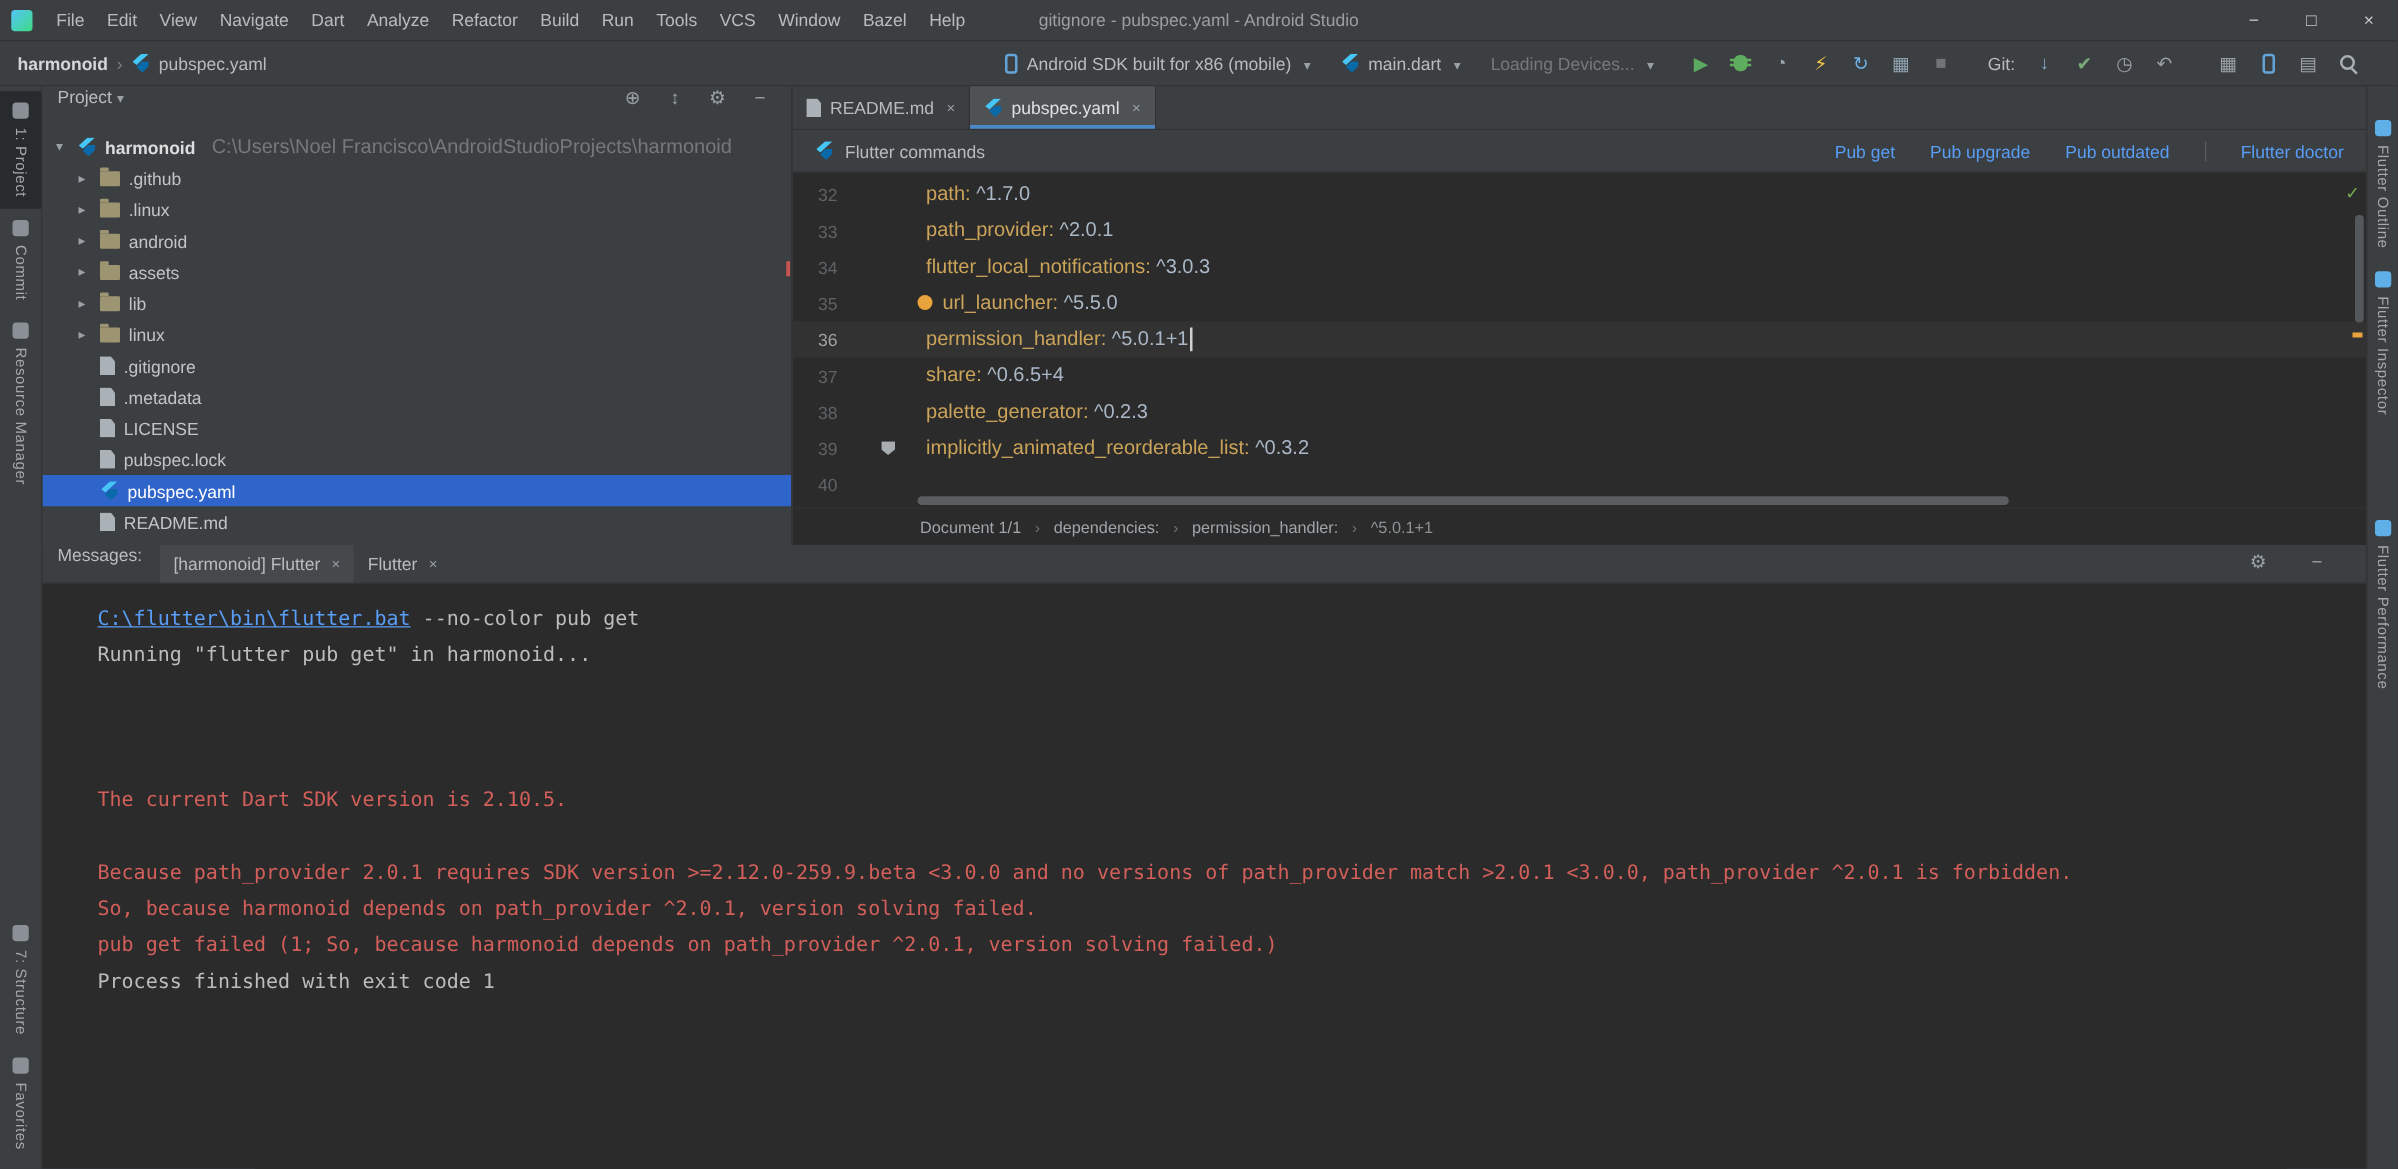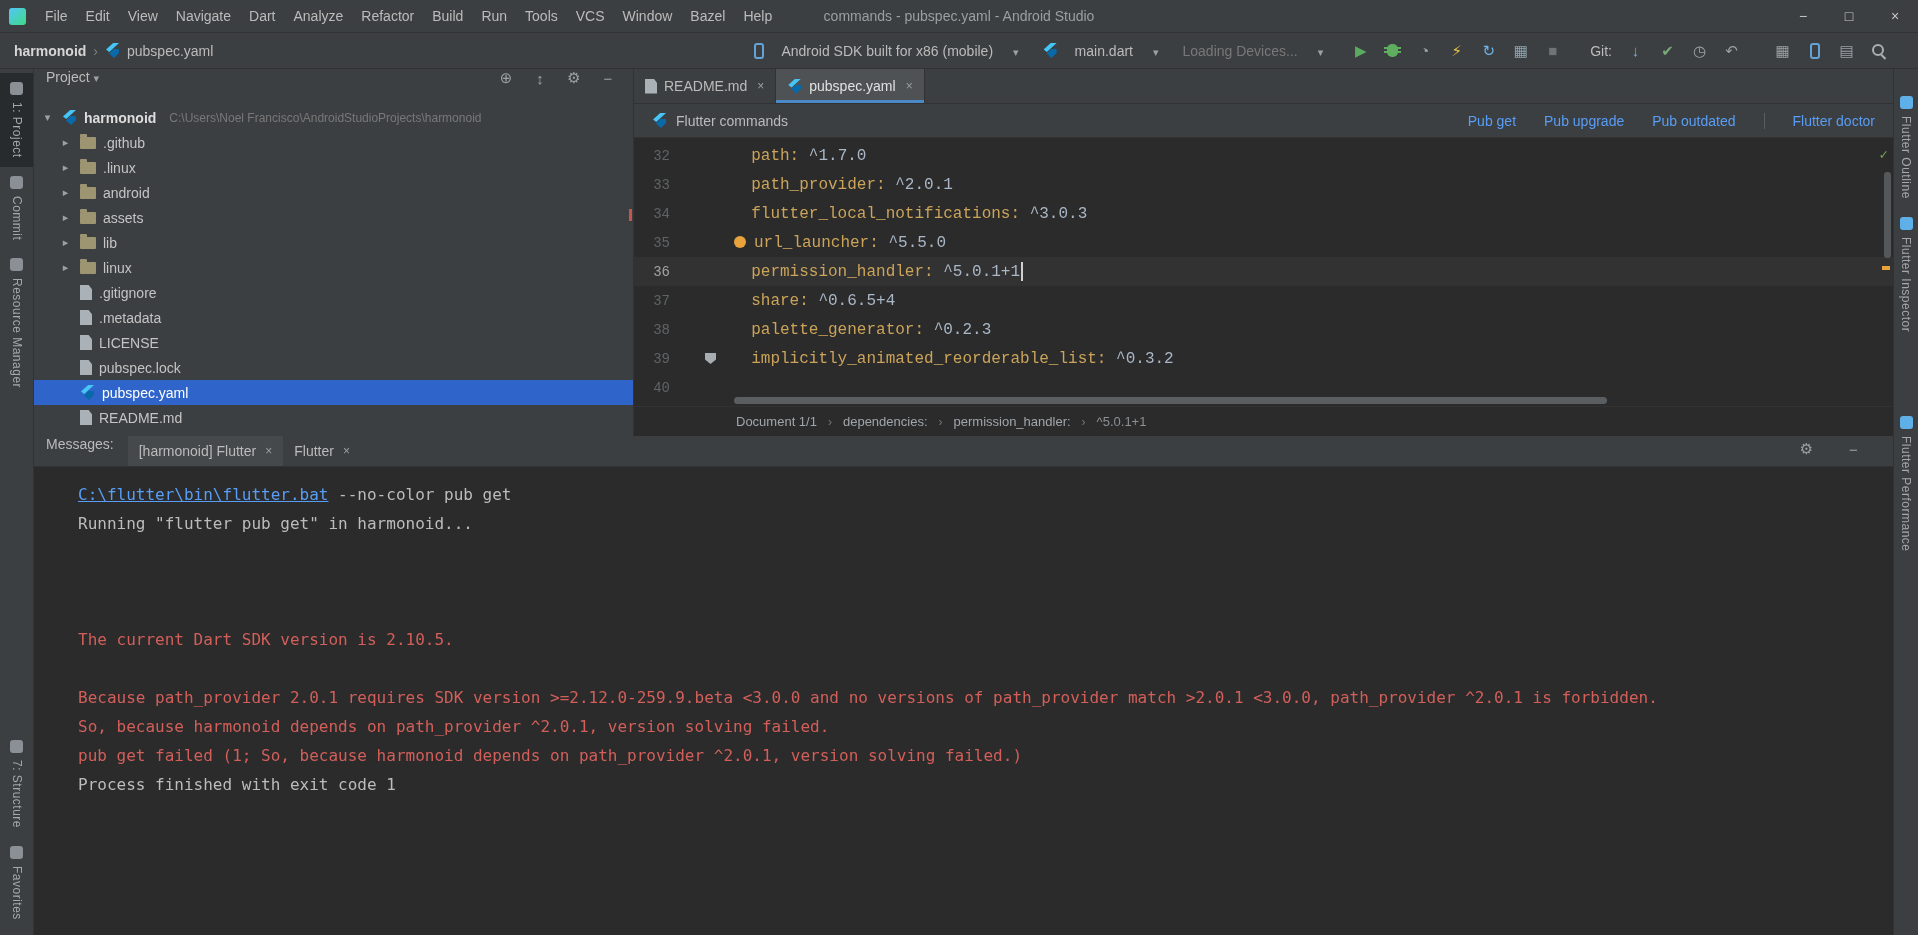--- a/index.html
+++ b/index.html
@@ -15,21 +15,21 @@
   .window-title{position:absolute;left:50%;transform:translateX(-50%);color:#9b9fa1;white-space:nowrap}
   .win-controls{margin-left:auto;display:flex}
   .win-btn{width:46px;height:31px;text-align:center;line-height:31px;color:#c7c7c7;font-size:14px}
 
   
   .toolbar{flex:0 0 36px;display:flex;align-items:center;border-bottom:1px solid var(--border);padding:0 26px 0 14px;white-space:nowrap}
   .crumb{color:var(--text)}
   .crumb.bold{font-weight:bold;color:#d6d6d6}
   .crumb-sep{color:#7d8183;margin:0 7px}
   .tb-spacer{flex:1}
-  .dd{display:flex;align-items:center;gap:17px;margin-left:24px;color:var(--text)}
+  .dd{display:flex;align-items:center;gap:7px;margin-left:24px;color:var(--text)}
   .dd.dim span{color:#787878}
   .arr::after{content:"▾";color:#9aa0a6;font-size:11px;margin-left:3px}
   .tb-group{display:flex;align-items:center;margin-left:24px;gap:5px}
   .tb-icon{width:27px;height:26px;display:flex;align-items:center;justify-content:center;font-size:15px;border-radius:3px}
   .git-label{color:var(--text);margin-right:5px}
 
   
   .ic-flutter{display:inline-block;width:15px;height:15px;position:relative;flex:0 0 15px}
   .ic-flutter::before{content:"";position:absolute;left:1px;top:0;width:13px;height:9px;background:#45c6f7;clip-path:polygon(55% 0,100% 0,25% 100%,0 72%)}
   .ic-flutter::after{content:"";position:absolute;left:4px;bottom:0;width:10px;height:9px;background:#0a69a8;clip-path:polygon(45% 0,100% 0,100% 45%,50% 100%,0 50%)}
@@ -70,37 +70,37 @@
   .pp-title{color:var(--text)}
   .pp-caret::after{content:"▾";color:#9aa0a6;font-size:11px}
   .pp-actions{margin-left:auto;display:flex;gap:16px;color:#9aa0a6;font-size:15px}
   .pp-actions .tb-icon{width:18px;height:18px;color:#9aa0a6}
   .tree{flex:1;overflow:hidden;padding-top:2px}
   .tree-row{height:25px;display:flex;align-items:center;padding-left:24px;gap:7px;white-space:nowrap}
   .tree-row.root{padding-left:6px}
   .tree-arrow{width:15px;flex:0 0 15px;color:#9aa0a6;font-size:11px;text-align:center}
   .tree-label{color:#c4c4c4}
   .tree-label.bold{font-weight:bold;color:#dddddd}
-  .tree-path{color:#787878;margin-left:6px;font-size:12px}
+  .tree-path{color:#787878;margin-left:6px;font-size:16px}
   .tree-row.selected{background:var(--selection)}
   .tree-row.selected .tree-label{color:#ffffff}
   .pp-mark{position:absolute;right:1px;top:140px;width:3px;height:12px;background:#c75450}
 
   
   .editor-pane{flex:1;display:flex;flex-direction:column;background:var(--bg-editor);min-width:0}
   .tabs{flex:0 0 34px;background:var(--bg-panel);display:flex;border-bottom:1px solid var(--border)}
   .tab{height:34px;display:flex;align-items:center;gap:7px;padding:0 11px;color:var(--text);border-right:1px solid var(--border)}
   .tab.active{background:#4e5254;box-shadow:inset 0 -3px 0 var(--tab-underline);color:#e0e0e0}
   .tab .x{color:#9aa0a6;font-size:12px;margin-left:3px}
   .flutter-bar{flex:0 0 34px;display:flex;align-items:center;background:var(--bg-panel);border-bottom:1px solid var(--border);padding:0 18px;gap:9px}
   .fb-label{color:var(--text)}
   .fb-actions{margin-left:auto;display:flex;align-items:center;gap:28px}
   .fb-link{color:var(--link)}
   .fb-div{width:1px;height:16px;background:#5a5e60}
-  .code{flex:1;font-family:Liberation Mono, monospace;font-size:16px;position:relative;padding-top:3px}
+  .code{flex:1;font-family:Liberation Sans, sans-serif;font-size:16px;position:relative;padding-top:3px}
   .code-line{height:29px;display:flex;align-items:center}
   .code-line.current{background:var(--current-line)}
   .gutter-num{flex:0 0 36px;text-align:right;color:var(--line-number);font-size:14px}
   .code-line.current .gutter-num{color:#a4a3a3}
   .gutter-ico{flex:0 0 62px;display:flex;justify-content:flex-end;padding-right:16px}
   .code-text{white-space:pre}
   .ykey{color:var(--yaml-key)}
   .yval{color:var(--yaml-value)}
   .inspect-check{position:absolute;right:5px;top:8px;color:#73a74e;font-size:14px}
   .vthumb{position:absolute;right:2px;top:34px;width:7px;height:86px;background:#55585a;border-radius:3px}
@@ -140,21 +140,21 @@
         <span class="menu-item">Analyze</span>
         <span class="menu-item">Refactor</span>
         <span class="menu-item">Build</span>
         <span class="menu-item">Run</span>
         <span class="menu-item">Tools</span>
         <span class="menu-item">VCS</span>
         <span class="menu-item">Window</span>
         <span class="menu-item">Bazel</span>
         <span class="menu-item">Help</span>
       </div>
-    <div class="window-title">commands - pubspec.yaml - Android Studio</div>
+    <div class="window-title">gitignore - pubspec.yaml - Android Studio</div>
     <div class="win-controls">
       <span class="win-btn">−</span>
       <span class="win-btn">□</span>
       <span class="win-btn">×</span>
     </div>
   </div>
 
   <div class="toolbar">
     <span class="crumb bold">harmonoid</span>
     <span class="crumb-sep">›</span>

